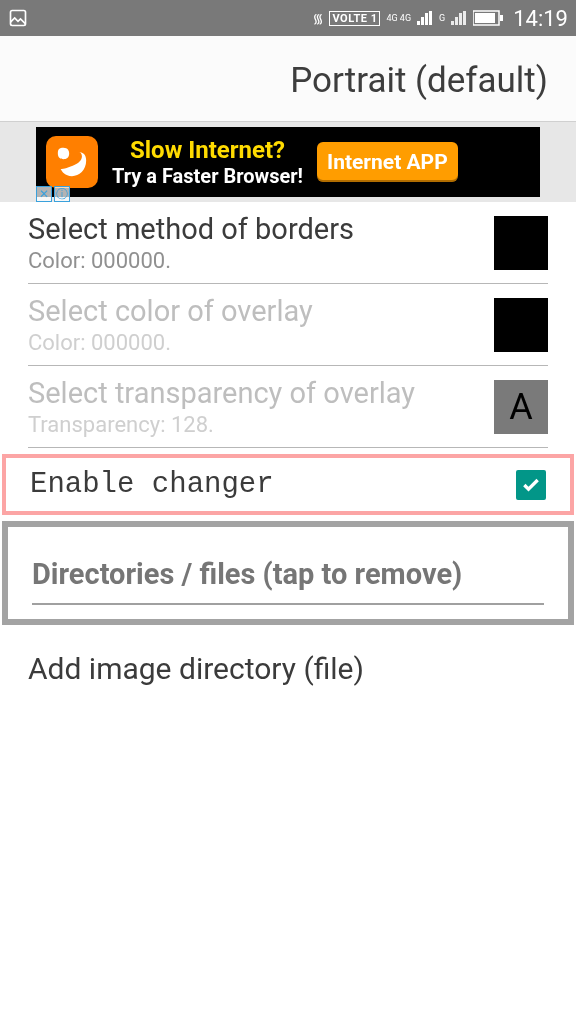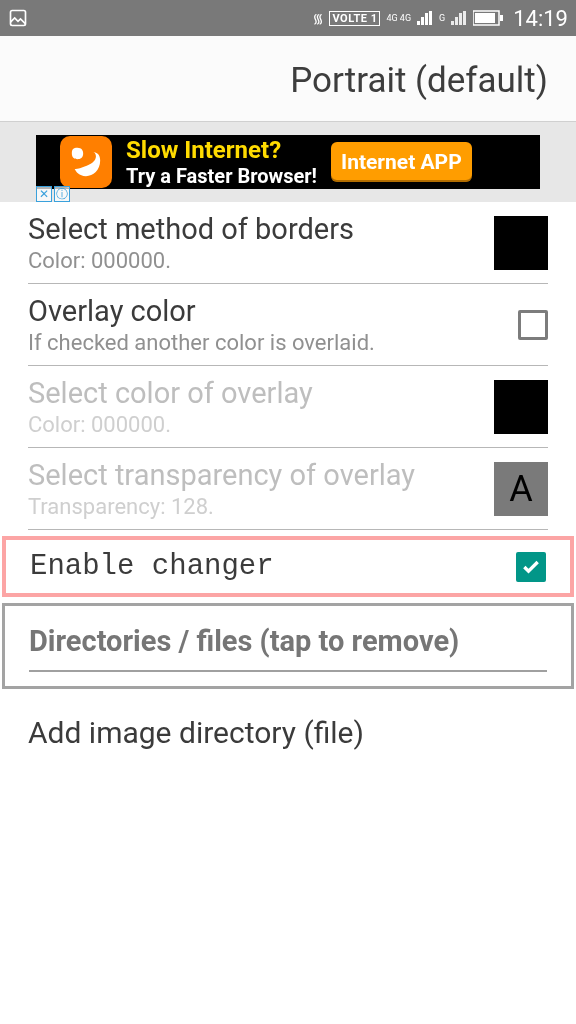--- a/index.html
+++ b/index.html
@@ -9,21 +9,21 @@
 .statusbar .left { display: flex; align-items: center; }
 .statusbar .right { display: flex; align-items: center; gap: 6px; }
 .statusbar .volte { border: 1.5px solid #fff; font-size: 11px; padding: 0 2px; font-weight: bold; letter-spacing: 0.5px; }
 .statusbar .sup { font-size: 9px; line-height: 1; }
 .statusbar .time { font-size: 22px; margin-left: 4px; }
 .statusbar svg { display: block; }
 
 .header { background: #fbfbfb; padding: 24px 28px 20px; font-size: 35px; color: #3d3d3d; border-bottom: 1px solid #d0d0d0; text-align: right; }
 
 .ad-row { background: #e7e7e7; height: 80px; display: flex; align-items: center; padding: 0 36px; position: relative; }
-.ad { background: #000; flex: 1; height: 54px; display: flex; align-items: center; padding-left: 24px; gap: 14px; }
+.ad { background: #000; flex: 1; height: 70px; display: flex; align-items: center; padding-left: 10px; gap: 14px; text-align: center; }
 .ad-icon { width: 52px; height: 52px; background: #ff7f00; border-radius: 10px; display: flex; align-items: center; justify-content: center; }
 .ad-text { color: #fff; }
 .ad-head { color: #ffdb00; font-size: 24px; font-weight: bold; }
 .ad-sub { color: #fff; font-size: 20px; font-weight: bold; }
 .ad-btn { background: #ff9d00; color: #fff; font-weight: bold; font-size: 21px; border-radius: 6px; padding: 8px 10px; margin-right: 10px; box-shadow: inset 0 -2px 0 rgba(0,0,0,.3); }
 .ad-close { position: absolute; bottom: 0; left: 36px; display: flex; gap: 2px; }
 .ad-close span { width: 16px; height: 16px; border: 1px solid #3aa1dc; color: #3aa1dc; font-size: 12px; display: flex; align-items: center; justify-content: center; background: rgba(255,255,255,.7); }
 
 .settings { padding: 0 28px; }
 
@@ -34,21 +34,21 @@
 .item.disabled .title { color: #bebebe; }
 .item.disabled .sub { color: #cfcfcf; }
 .swatch { width: 54px; height: 54px; background: #000; }
 .swatch.grey { background: #7a7a7a; display: flex; align-items: center; justify-content: center; font-size: 36px; color: #000; }
 .checkbox { width: 30px; height: 30px; border: 3px solid #7c7c7c; border-radius: 2px; }
 .checkbox.checked { background: #029688; border-color: #029688; display: flex; align-items: center; justify-content: center; color: #fff; }
 
 .red-box { border: 4px solid #fca5a5; margin: 6px 2px; font-family: Liberation Mono, monospace; }
 .red-box .item { border-bottom: none; padding: 10px 24px; }
 
-.red-box2 { border: 3px solid #a3a3a3; margin: 6px 2px; padding: 12px 24px 14px; }
+.red-box2 { border: 6px solid #a3a3a3; margin: 6px 2px; padding: 24px 24px 14px; }
 .section-head { font-size: 29px; color: #767676; font-weight: bold; border-bottom: 2px solid #a0a0a0; padding: 6px 0 12px; }
 .dir-row { display: flex; align-items: center; gap: 18px; margin-top: 16px; }
 .thumb { width: 110px; height: 90px; position: relative; }
 .thumb div { position: absolute; background: #ddd; border: 3px solid #fff; box-shadow: 0 1px 3px rgba(0,0,0,.4); }
 .thumb .t1 { width: 74px; height: 56px; top: 4px; left: 6px; transform: rotate(-6deg); background: linear-gradient(135deg,#cfe4ec,#6ea9c9); }
 .thumb .t2 { width: 66px; height: 52px; top: 28px; left: 36px; transform: rotate(8deg); background: linear-gradient(#6f93a9,#3b5f73); }
 .thumb .t3 { width: 64px; height: 40px; top: 48px; left: 10px; transform: rotate(-3deg); background: linear-gradient(#936,#634); }
 .dir-path { font-size: 26px; color: #3b3b3b; line-height: 1.3; flex: 1; }
 
 .add-row { font-size: 30px; color: #3b3b3b; padding: 20px 28px 0; }
@@ -108,27 +108,20 @@
 
 
   <div class="item">
     <div class="txt">
       <div class="title">Select method of borders</div>
       <div class="sub">Color: 000000.</div>
     </div>
     <div class="swatch"></div>
   </div>
 
-  <div class="item">
-    <div class="txt">
-      <div class="title">Overlay color</div>
-      <div class="sub">If checked another color is overlaid.</div>
-    </div>
-    <div class="checkbox"></div>
-  </div>
 
   <div class="item disabled">
     <div class="txt">
       <div class="title">Select color of overlay</div>
       <div class="sub">Color: 000000.</div>
     </div>
     <div class="swatch"></div>
   </div>
 
   <div class="item disabled">

